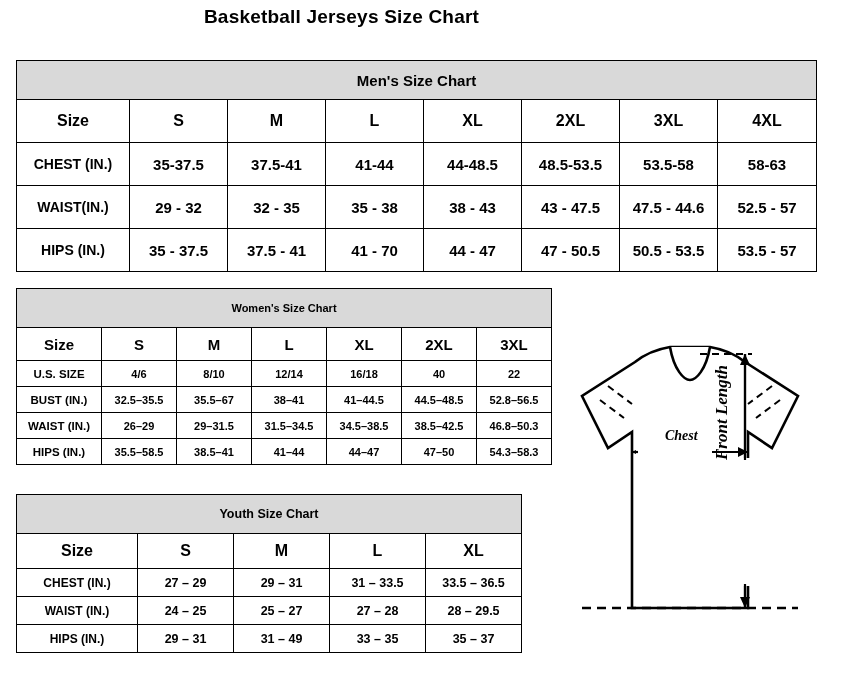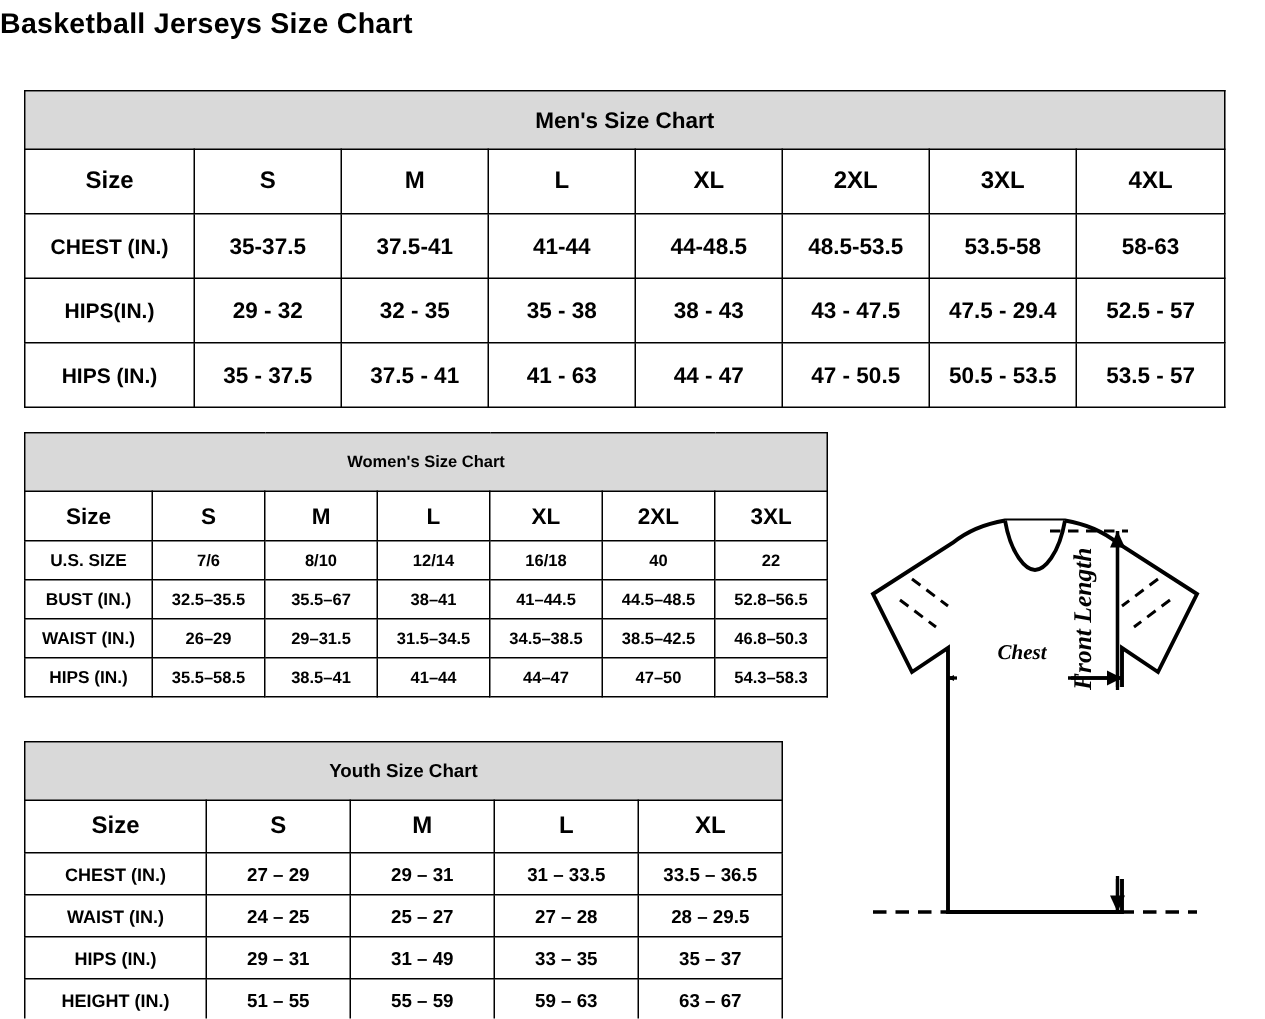--- a/index.html
+++ b/index.html
@@ -13,21 +13,21 @@
     position: relative;
     font-family: "Liberation Sans", sans-serif;
     color: #000000;
     overflow: hidden;
   }
   #page-title {
     position: absolute;
     top: 6px;
     left: 0;
     width: 683px;
-    text-align: left;
+    text-align: center;
     font-size: 19px;
     font-weight: bold;
     letter-spacing: 0.2px;
   }
 
   table.sizetable {
     border-collapse: collapse;
     table-layout: fixed;
     background: #ffffff;
   }
@@ -153,34 +153,34 @@
         <td class="rowlabel">CHEST (IN.)</td>
         <td>35-37.5</td>
         <td>37.5-41</td>
         <td>41-44</td>
         <td>44-48.5</td>
         <td>48.5-53.5</td>
         <td>53.5-58</td>
         <td>58-63</td>
       </tr>
       <tr>
-        <td class="rowlabel">HIPS(IN.)</td>
+        <td class="rowlabel">WAIST(IN.)</td>
         <td>29 - 32</td>
         <td>32 - 35</td>
         <td>35 - 38</td>
         <td>38 - 43</td>
         <td>43 - 47.5</td>
-        <td>47.5 - 29.4</td>
+        <td>47.5 - 44.6</td>
         <td>52.5 - 57</td>
       </tr>
       <tr>
         <td class="rowlabel">HIPS (IN.)</td>
         <td>35 - 37.5</td>
         <td>37.5 - 41</td>
-        <td>41 - 63</td>
+        <td>41 - 70</td>
         <td>44 - 47</td>
         <td>47 - 50.5</td>
         <td>50.5 - 53.5</td>
         <td>53.5 - 57</td>
       </tr>
     </tbody>
   </table>
 </div>
 
 <div id="womens-wrap">
@@ -202,21 +202,21 @@
         <td class="colhdr">Size</td>
         <td class="colhdr">S</td>
         <td class="colhdr">M</td>
         <td class="colhdr">L</td>
         <td class="colhdr">XL</td>
         <td class="colhdr">2XL</td>
         <td class="colhdr">3XL</td>
       </tr>
       <tr>
         <td class="rowlabel">U.S. SIZE</td>
-        <td>7/6</td>
+        <td>4/6</td>
         <td>8/10</td>
         <td>12/14</td>
         <td>16/18</td>
         <td>40</td>
         <td>22</td>
       </tr>
       <tr>
         <td class="rowlabel">BUST  (IN.)</td>
         <td>32.5–35.5</td>
         <td>35.5–67</td>
@@ -280,27 +280,20 @@
         <td>25  –  27</td>
         <td>27  –  28</td>
         <td>28  –  29.5</td>
       </tr>
       <tr>
         <td class="rowlabel">HIPS  (IN.)</td>
         <td>29  –  31</td>
         <td>31  –  49</td>
         <td>33  –  35</td>
         <td>35  –  37</td>
-      </tr>
-      <tr>
-        <td class="rowlabel">HEIGHT  (IN.)</td>
-        <td>51  –  55</td>
-        <td>55  –  59</td>
-        <td>59  –  63</td>
-        <td>63  –  67</td>
       </tr>
     </tbody>
   </table>
 </div>
 
 <div id="shirt-figure">
   <svg width="300" height="330" viewBox="0 0 300 330" xmlns="http://www.w3.org/2000/svg">
 
     <path d="M95 22
              C 105 14, 118 9, 130 7

